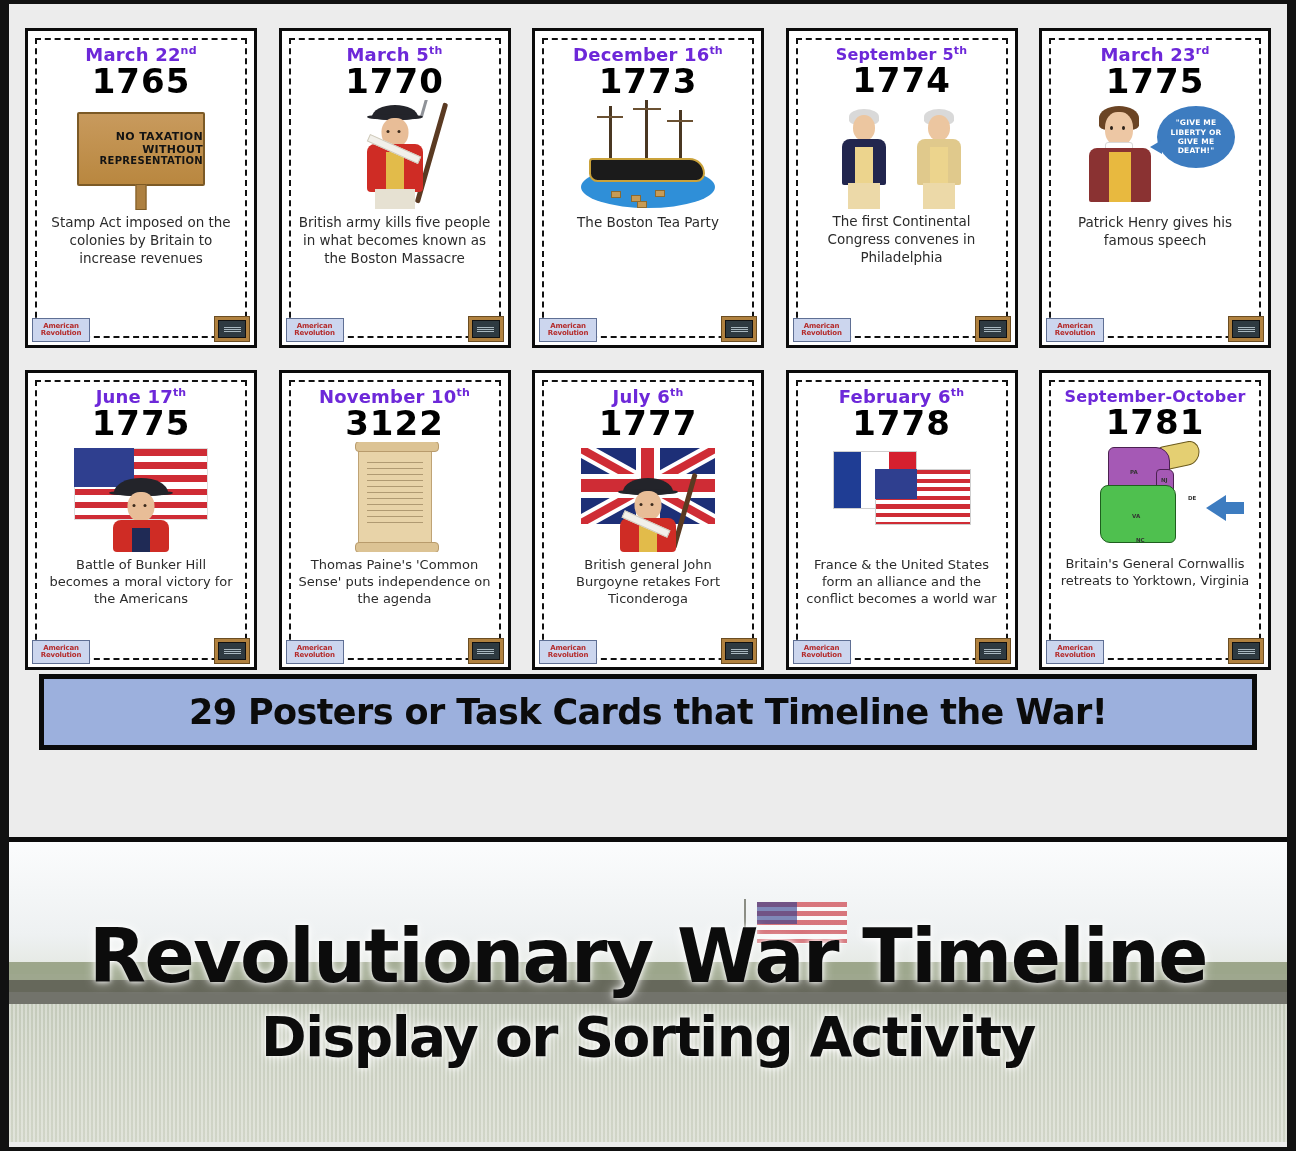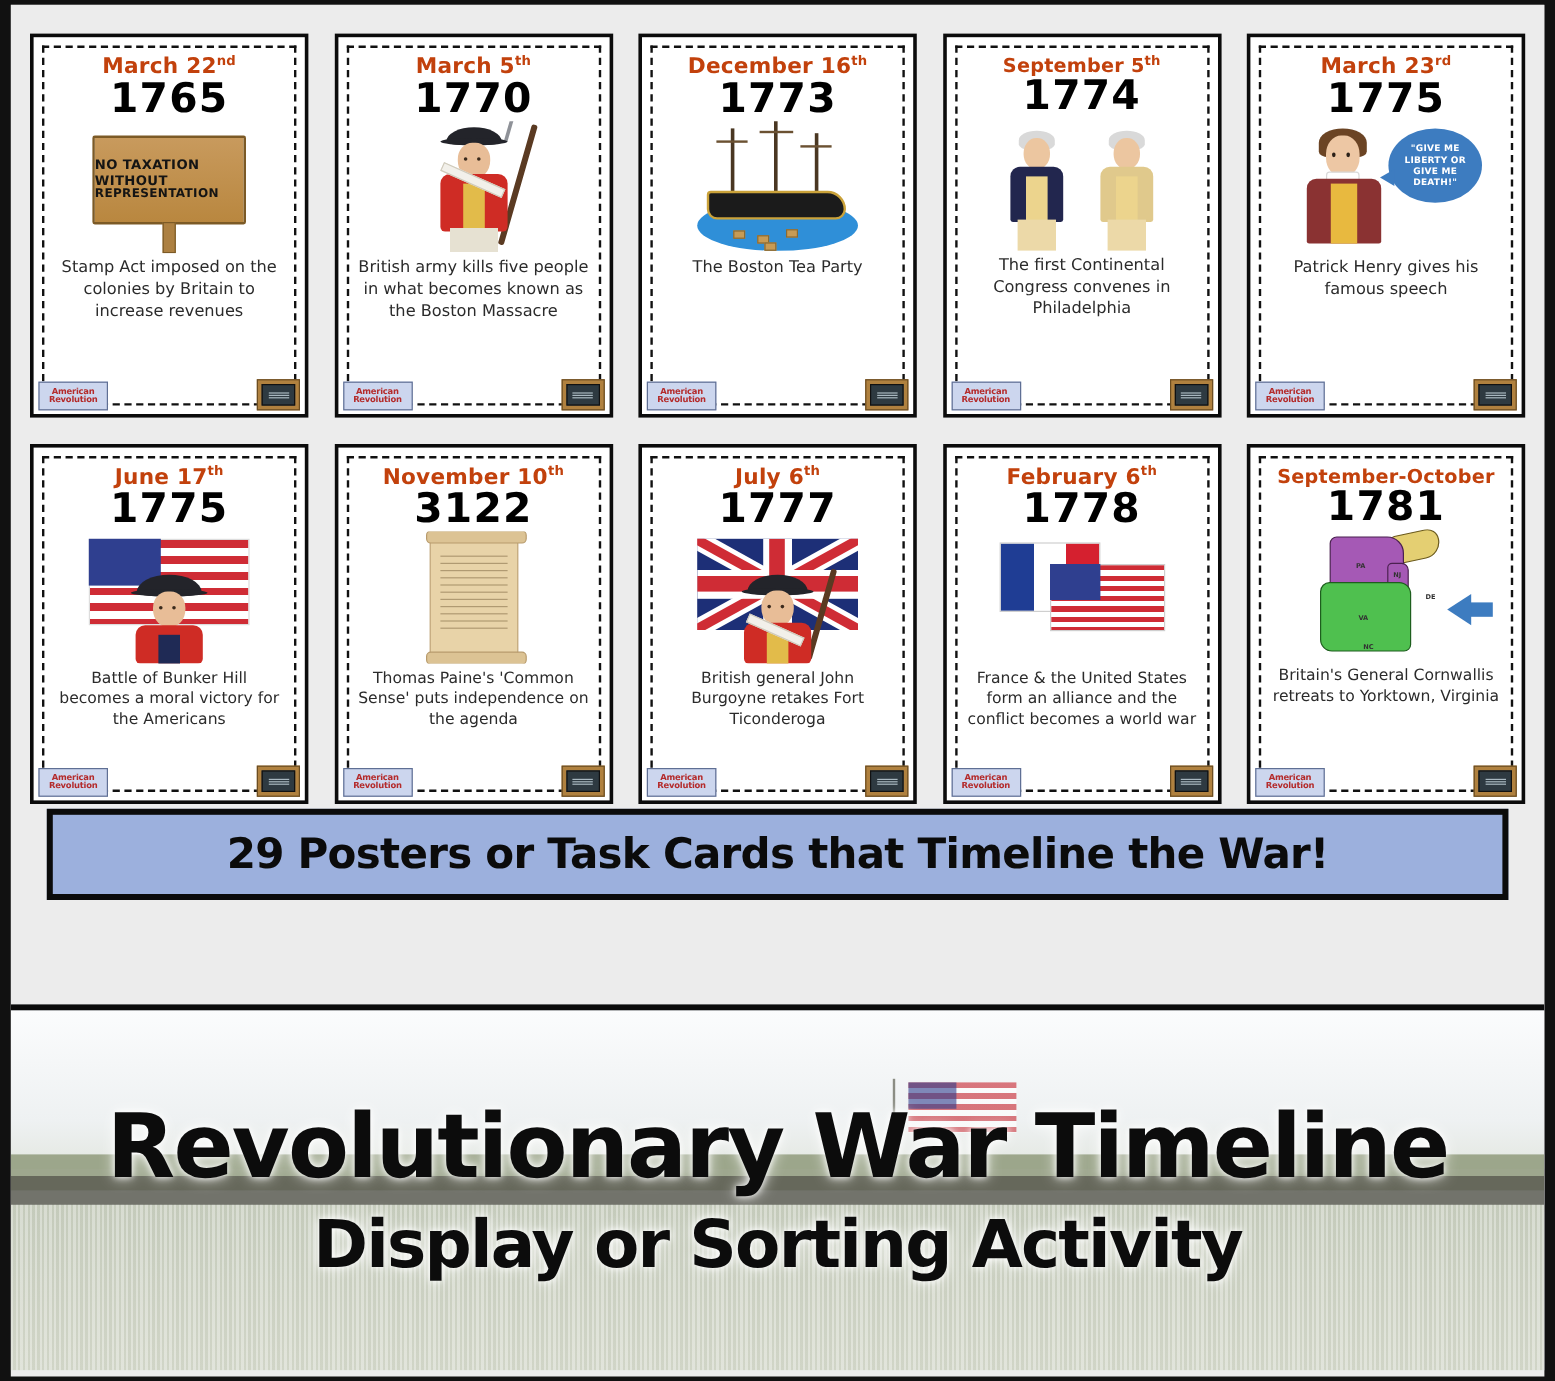--- a/index.html
+++ b/index.html
@@ -57,21 +57,21 @@
     display: flex;
     flex-direction: column;
     align-items: center;
   }
 
   .card-date {
     font-family: "DejaVu Sans", sans-serif;
     font-size: 18px;
     font-weight: 600;
     letter-spacing: 0.2px;
-    color: #c2410c;
+    color: #6d28d9;
     line-height: 1.05;
     text-align: center;
     white-space: nowrap;
   }
   .card-date .ord { font-size: 11px; vertical-align: super; font-weight: 700; }
   .card.narrow-date .card-date { font-size: 16px; }
 
   .card-year {
     font-family: "DejaVu Sans", sans-serif;
     font-size: 34px;
@@ -164,21 +164,21 @@
     background: #a9b8c0;
   }
 
   
   .sign {
     width: 128px; height: 74px;
     background: linear-gradient(180deg,#c89a5d 0%, #b9873f 100%);
     border: 2px solid #7c5a26;
     border-radius: 2px;
     display: flex; flex-direction: column;
-    align-items: flex-start; justify-content: center;
+    align-items: flex-end; justify-content: center;
     gap: 1px;
     position: relative;
     top: -6px;
   }
   .sign b {
     font-family: "DejaVu Sans", sans-serif;
     font-weight: 700;
     font-size: 11px;
     color: #141414;
     letter-spacing: 0.3px;

